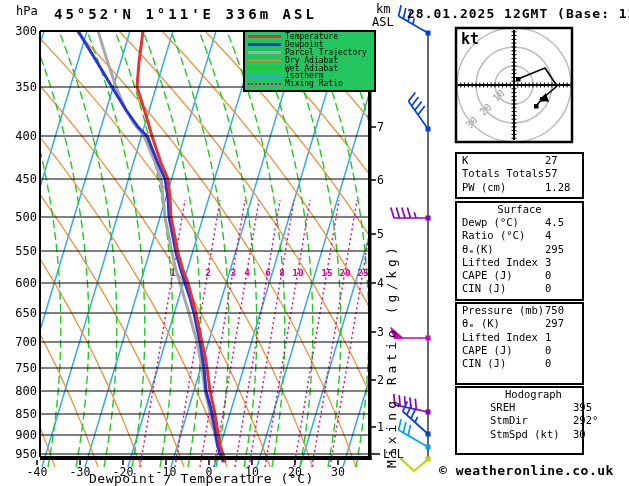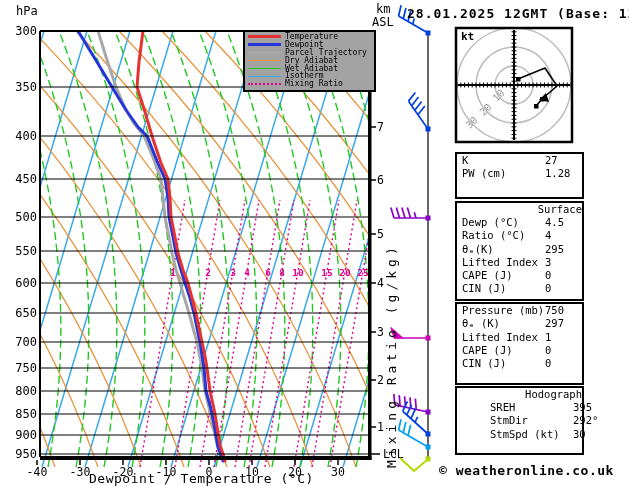--- a/index.html
+++ b/index.html
@@ -7,31 +7,31 @@
          font-family:"DejaVu Sans Mono","Liberation Mono",monospace;color:#000;}
   .abs{position:absolute;white-space:nowrap;}
   #station-title{left:54px;top:6px;font-size:14px;font-weight:bold;letter-spacing:3px;}
   #date-title{left:407px;top:6px;font-size:13px;font-weight:bold;letter-spacing:1px;}
   #hpa-label{left:16px;top:4px;font-size:12px;}
   #km-label{left:376px;top:2px;font-size:12px;}
   #asl-label{left:372px;top:15px;font-size:12px;}
   #xaxis-label{left:89px;top:471px;font-size:13px;letter-spacing:0.5px;}
   #mixing-axis-label{left:384px;top:468px;font-size:13px;letter-spacing:4px;
       transform:rotate(-90deg);transform-origin:0 0;}
-  #kt-label{left:461px;top:30px;font-size:11px;font-weight:bold;}
+  #kt-label{left:461px;top:30px;font-size:15px;font-weight:bold;}
   #footer{left:439px;top:463px;font-size:13px;font-weight:bold;letter-spacing:0.5px;}
-  #legend{left:243px;top:30px;width:126px;height:57px;border:2px solid #000;background:#a3a3a3;
+  #legend{left:243px;top:30px;width:126px;height:57px;border:2px solid #000;background:#22c55e;
           padding:1px 0 0 3px;box-sizing:content-box;z-index:5;}
   .leg-row{display:flex;align-items:center;height:7.9px;}
   .leg-line{width:33px;margin-right:4px;flex:none;}
   .leg-txt{font-size:8px;line-height:8px;letter-spacing:0px;}
   #tables{left:0;top:0;z-index:4;}
   .tbox{position:absolute;left:455px;width:129px;border:2px solid #000;background:#fff;
         box-sizing:border-box;}
-  .thead{text-align:right;font-size:10.5px;line-height:13px;}
+  .thead{text-align:center;font-size:10.5px;line-height:13px;}
   .trow{position:relative;padding-left:5px;font-size:10.5px;line-height:13.3px;}
   .tval{position:absolute;left:88px;top:0;}
   svg{position:absolute;left:0;top:0;}
 </style>
 </head>
 <body>
 
 <div class="stage">
 
   <svg id="chart" width="629" height="486" viewBox="0 0 629 486">
@@ -312,20 +312,21 @@
         <text x="474" y="125" fill="#9a9a9a" font-size="10" font-family="DejaVu Sans Mono, monospace" text-anchor="middle" transform="rotate(-45 474 125)">30</text>
         <polyline points="518,79 545,68 557,86 542,99 536,106" fill="none" stroke="#000" stroke-width="1.6" stroke-linejoin="round"></polyline>
         <polygon points="546,93 549,102 539,100" fill="#000"></polygon>
         <rect x="516" y="77" width="4.5" height="4.5" fill="#000"></rect>
         <rect x="540" y="97" width="4.5" height="4.5" fill="#000"></rect>
         <rect x="534" y="104" width="4.5" height="4.5" fill="#000"></rect>
       </g>
       <rect x="456" y="28" width="116" height="114" fill="none" stroke="#000" stroke-width="2.5"></rect>
     </svg>
 
+  <div class="abs" id="station-title">45°52'N 1°11'E 336m ASL</div>
   <div class="abs" id="date-title">28.01.2025 12GMT (Base: 12)</div>
   <div class="abs" id="hpa-label">hPa</div>
   <div class="abs" id="km-label">km</div>
   <div class="abs" id="asl-label">ASL</div>
   <div class="abs" id="xaxis-label">Dewpoint / Temperature (°C)</div>
   <div class="abs" id="mixing-axis-label">Mixing Ratio (g/kg)</div>
   <div class="abs" id="kt-label">kt</div>
   <div class="abs" id="footer">© weatheronline.co.uk</div>
 
   <div class="abs" id="legend">
@@ -354,20 +355,21 @@
         <span class="leg-txt">Isotherm</span>
       </div>
       <div class="leg-row">
         <div class="leg-line" style="border-top: 2px dotted rgb(224, 0, 144);"></div>
         <span class="leg-txt">Mixing Ratio</span>
       </div>
     </div>
   <div class="abs" id="tables">
       <div class="tbox" style="top: 152px; height: 47px;">
         <div class="trow"><span>K</span><span class="tval">27</span></div>
+        <div class="trow"><span>Totals Totals</span><span class="tval">57</span></div>
         <div class="trow"><span>PW (cm)</span><span class="tval">1.28</span></div>
       </div>
       <div class="tbox" style="top: 201px; height: 100px;">
         <div class="thead">Surface</div>
         <div class="trow"><span>Dewp (°C)</span><span class="tval">4.5</span></div>
         <div class="trow"><span>Ratio (°C)</span><span class="tval">4</span></div>
         <div class="trow"><span>θₑ(K)</span><span class="tval">295</span></div>
         <div class="trow"><span>Lifted Index</span><span class="tval">3</span></div>
         <div class="trow"><span>CAPE (J)</span><span class="tval">0</span></div>
         <div class="trow"><span>CIN (J)</span><span class="tval">0</span></div>

